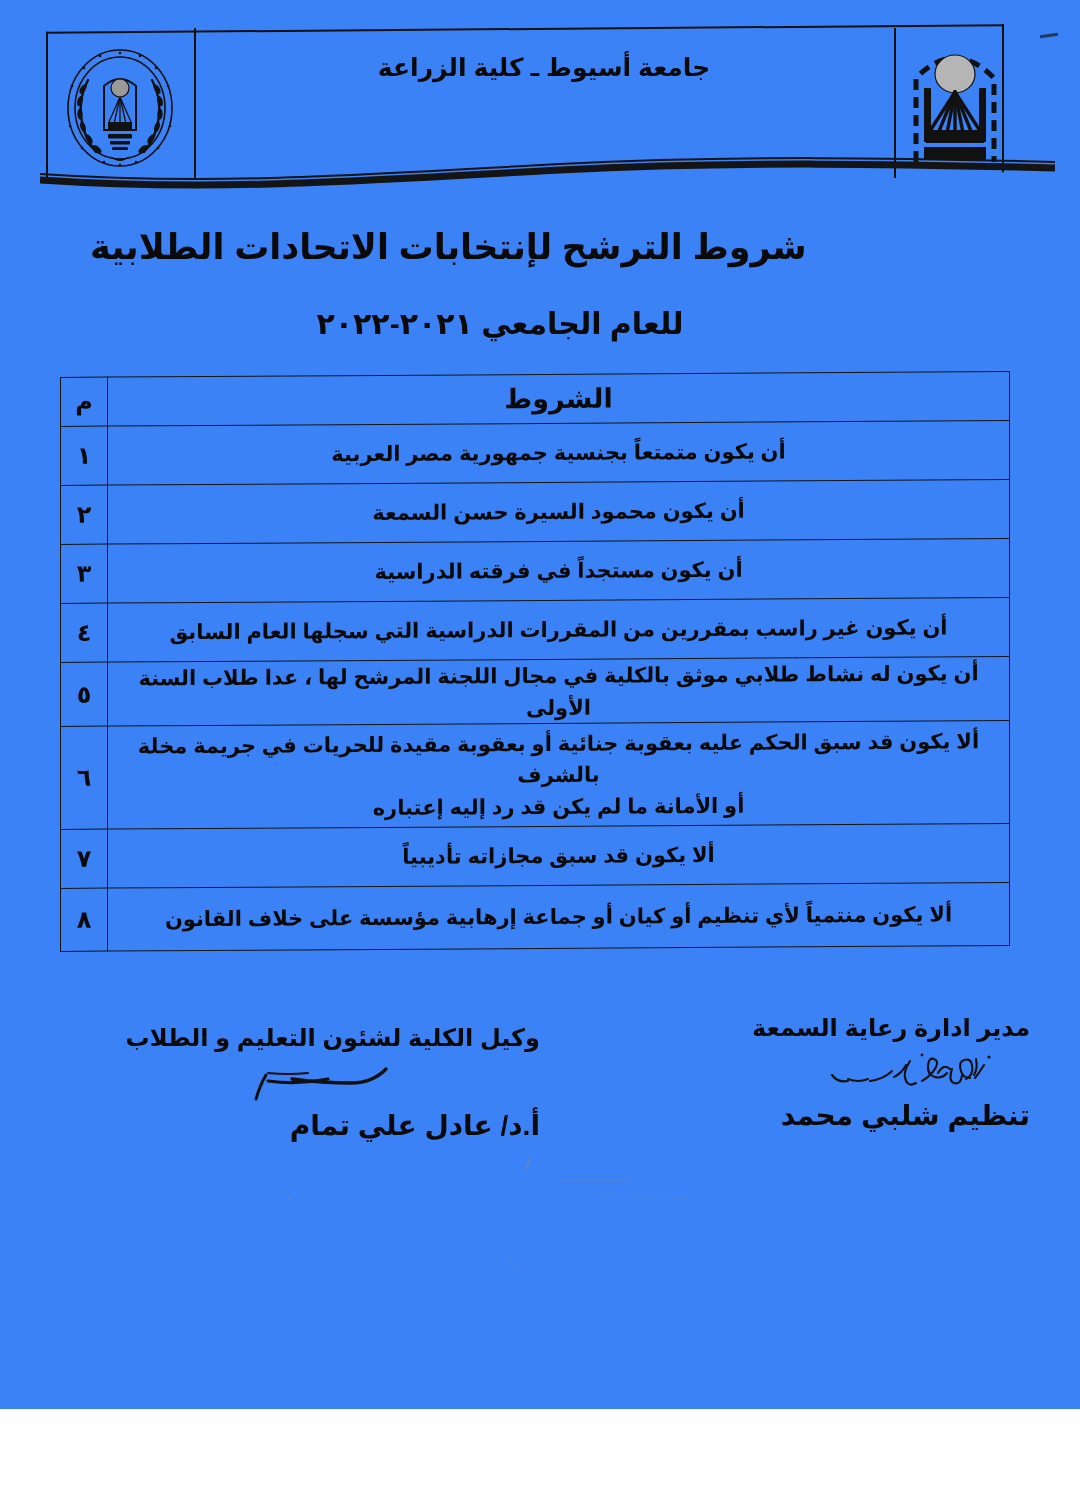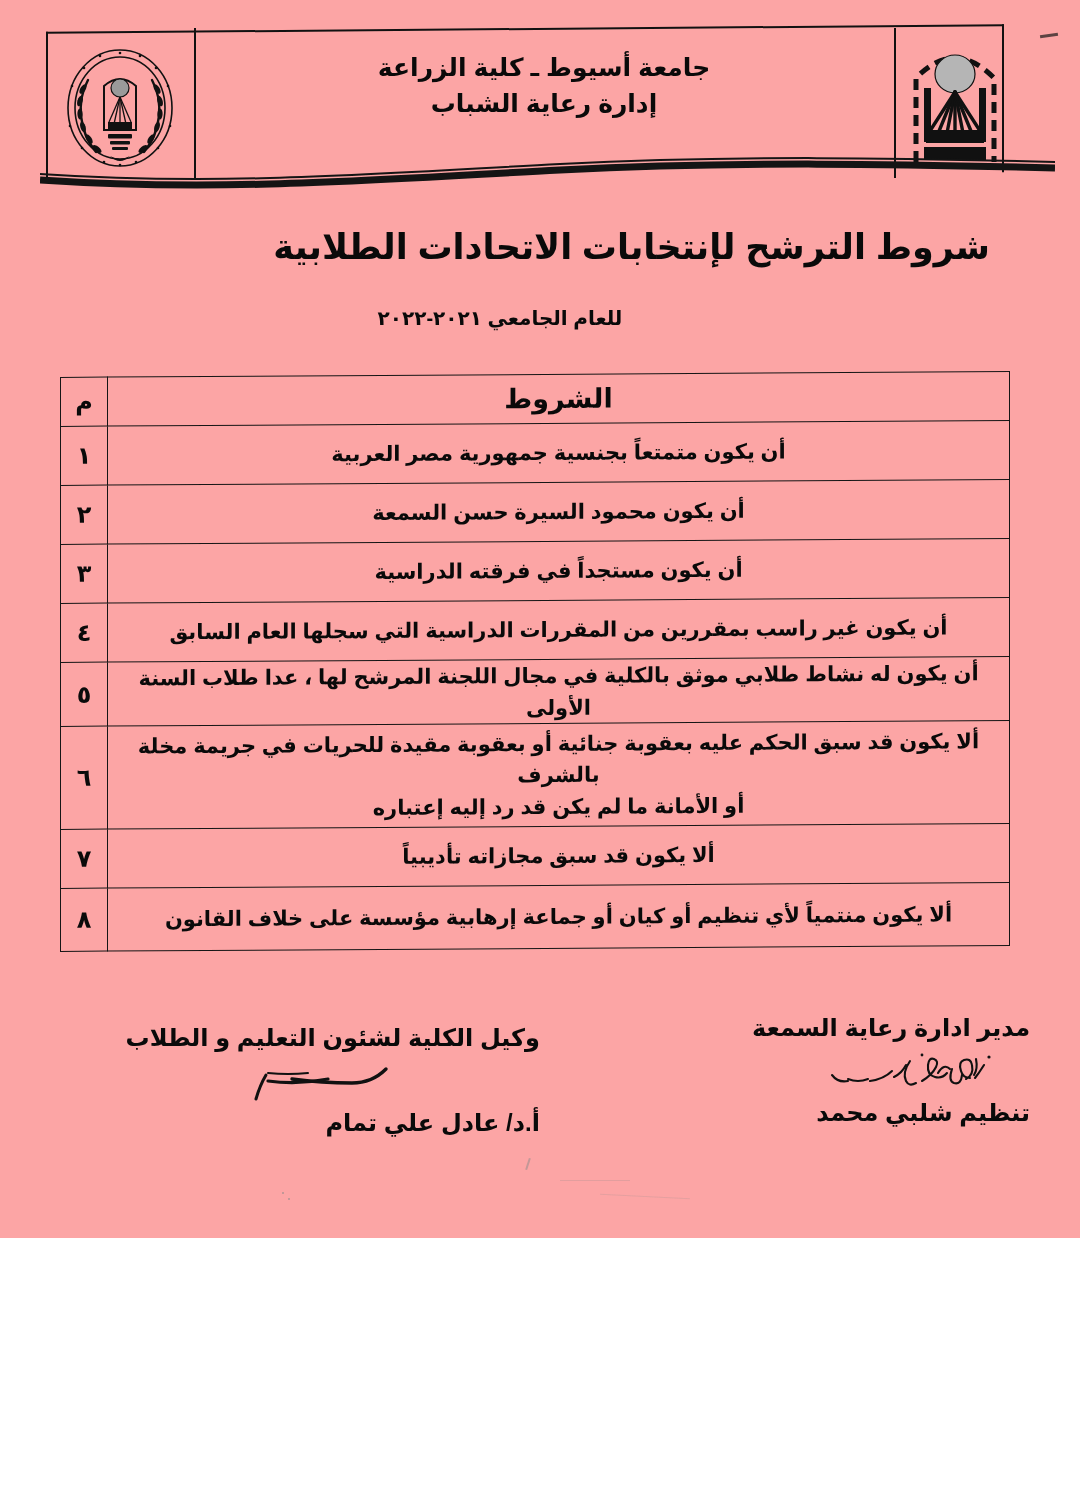--- a/index.html
+++ b/index.html
@@ -8,23 +8,23 @@
     padding: 0;
     background: #ffffff;
   }
   body {
     font-family: "Liberation Sans", "DejaVu Sans", sans-serif;
     color: #0a0a0a;
   }
   #page {
     position: relative;
     width: 1080px;
-    height: 1238px;
+    height: 1409px;
     margin: 0 auto;
-    background: #fca5a5;
+    background: #3b82f6;
     overflow: hidden;
   }
 
   
   .scan-noise {
     position: absolute;
     background: #8a8a8a;
     opacity: .5;
     pointer-events: none;
   }
@@ -89,34 +89,34 @@
   }
   #logo-faculty { left: 52px;  top: 36px;  width: 136px; height: 140px; }
   #logo-univ    { left: 900px; top: 30px;  width: 110px; height: 140px; }
 
   
   #doc-title {
     position: absolute;
     left: 90px;
     top: 222px;
     width: 900px;
-    text-align: right;
+    text-align: left;
     font-weight: bold;
     font-size: 35px;
     line-height: 1.42;
     letter-spacing: .3px;
   }
   #doc-subtitle {
     position: absolute;
     left: 90px;
     top: 306px;
     width: 820px;
     text-align: center;
     font-weight: bold;
-    font-size: 20px;
+    font-size: 30px;
     letter-spacing: .3px;
   }
 
   
   #conditions-table {
     position: absolute;
     left: 60px;
     top: 374px;
     width: 950px;
     border-collapse: collapse;
@@ -168,21 +168,21 @@
   #sig-left  { left: 70px;  top: 1022px; width: 470px; }
 
   .sig-title {
     font-weight: bold;
     font-size: 24px;
     line-height: 1.3;
     white-space: nowrap;
   }
   .sig-name {
     font-weight: bold;
-    font-size: 24px;
+    font-size: 28px;
     white-space: nowrap;
   }
   .sig-scribble {
     height: 56px;
     position: relative;
   }
   .sig-scribble svg { position: absolute; }
   #sig-right .sig-scribble svg { left: 120px; top: 2px; }
   #sig-left  .sig-scribble svg { left: 110px; top: 0px; }
 </style>
@@ -191,21 +191,20 @@
 
 <div id="page">
 
   <div id="letterhead">
     <div class="lh-frame"></div>
     <div class="lh-cell-divider lh-div-left"></div>
     <div class="lh-cell-divider lh-div-right"></div>
 
     <div class="lh-center">
       <div>جامعة أسيوط ـ كلية الزراعة</div>
-      <div>إدارة رعاية الشباب</div>
     </div>
   </div>
 
   <svg id="logo-faculty" class="logo-box" viewBox="0 0 136 140">
     <g fill="none" stroke="#111" stroke-width="1.6">
       <ellipse cx="68" cy="72" rx="52" ry="58"></ellipse>
       <ellipse cx="68" cy="72" rx="45" ry="51"></ellipse>
     </g>
 
     <g stroke="#111" stroke-width="2.4" fill="none" stroke-linecap="round">

